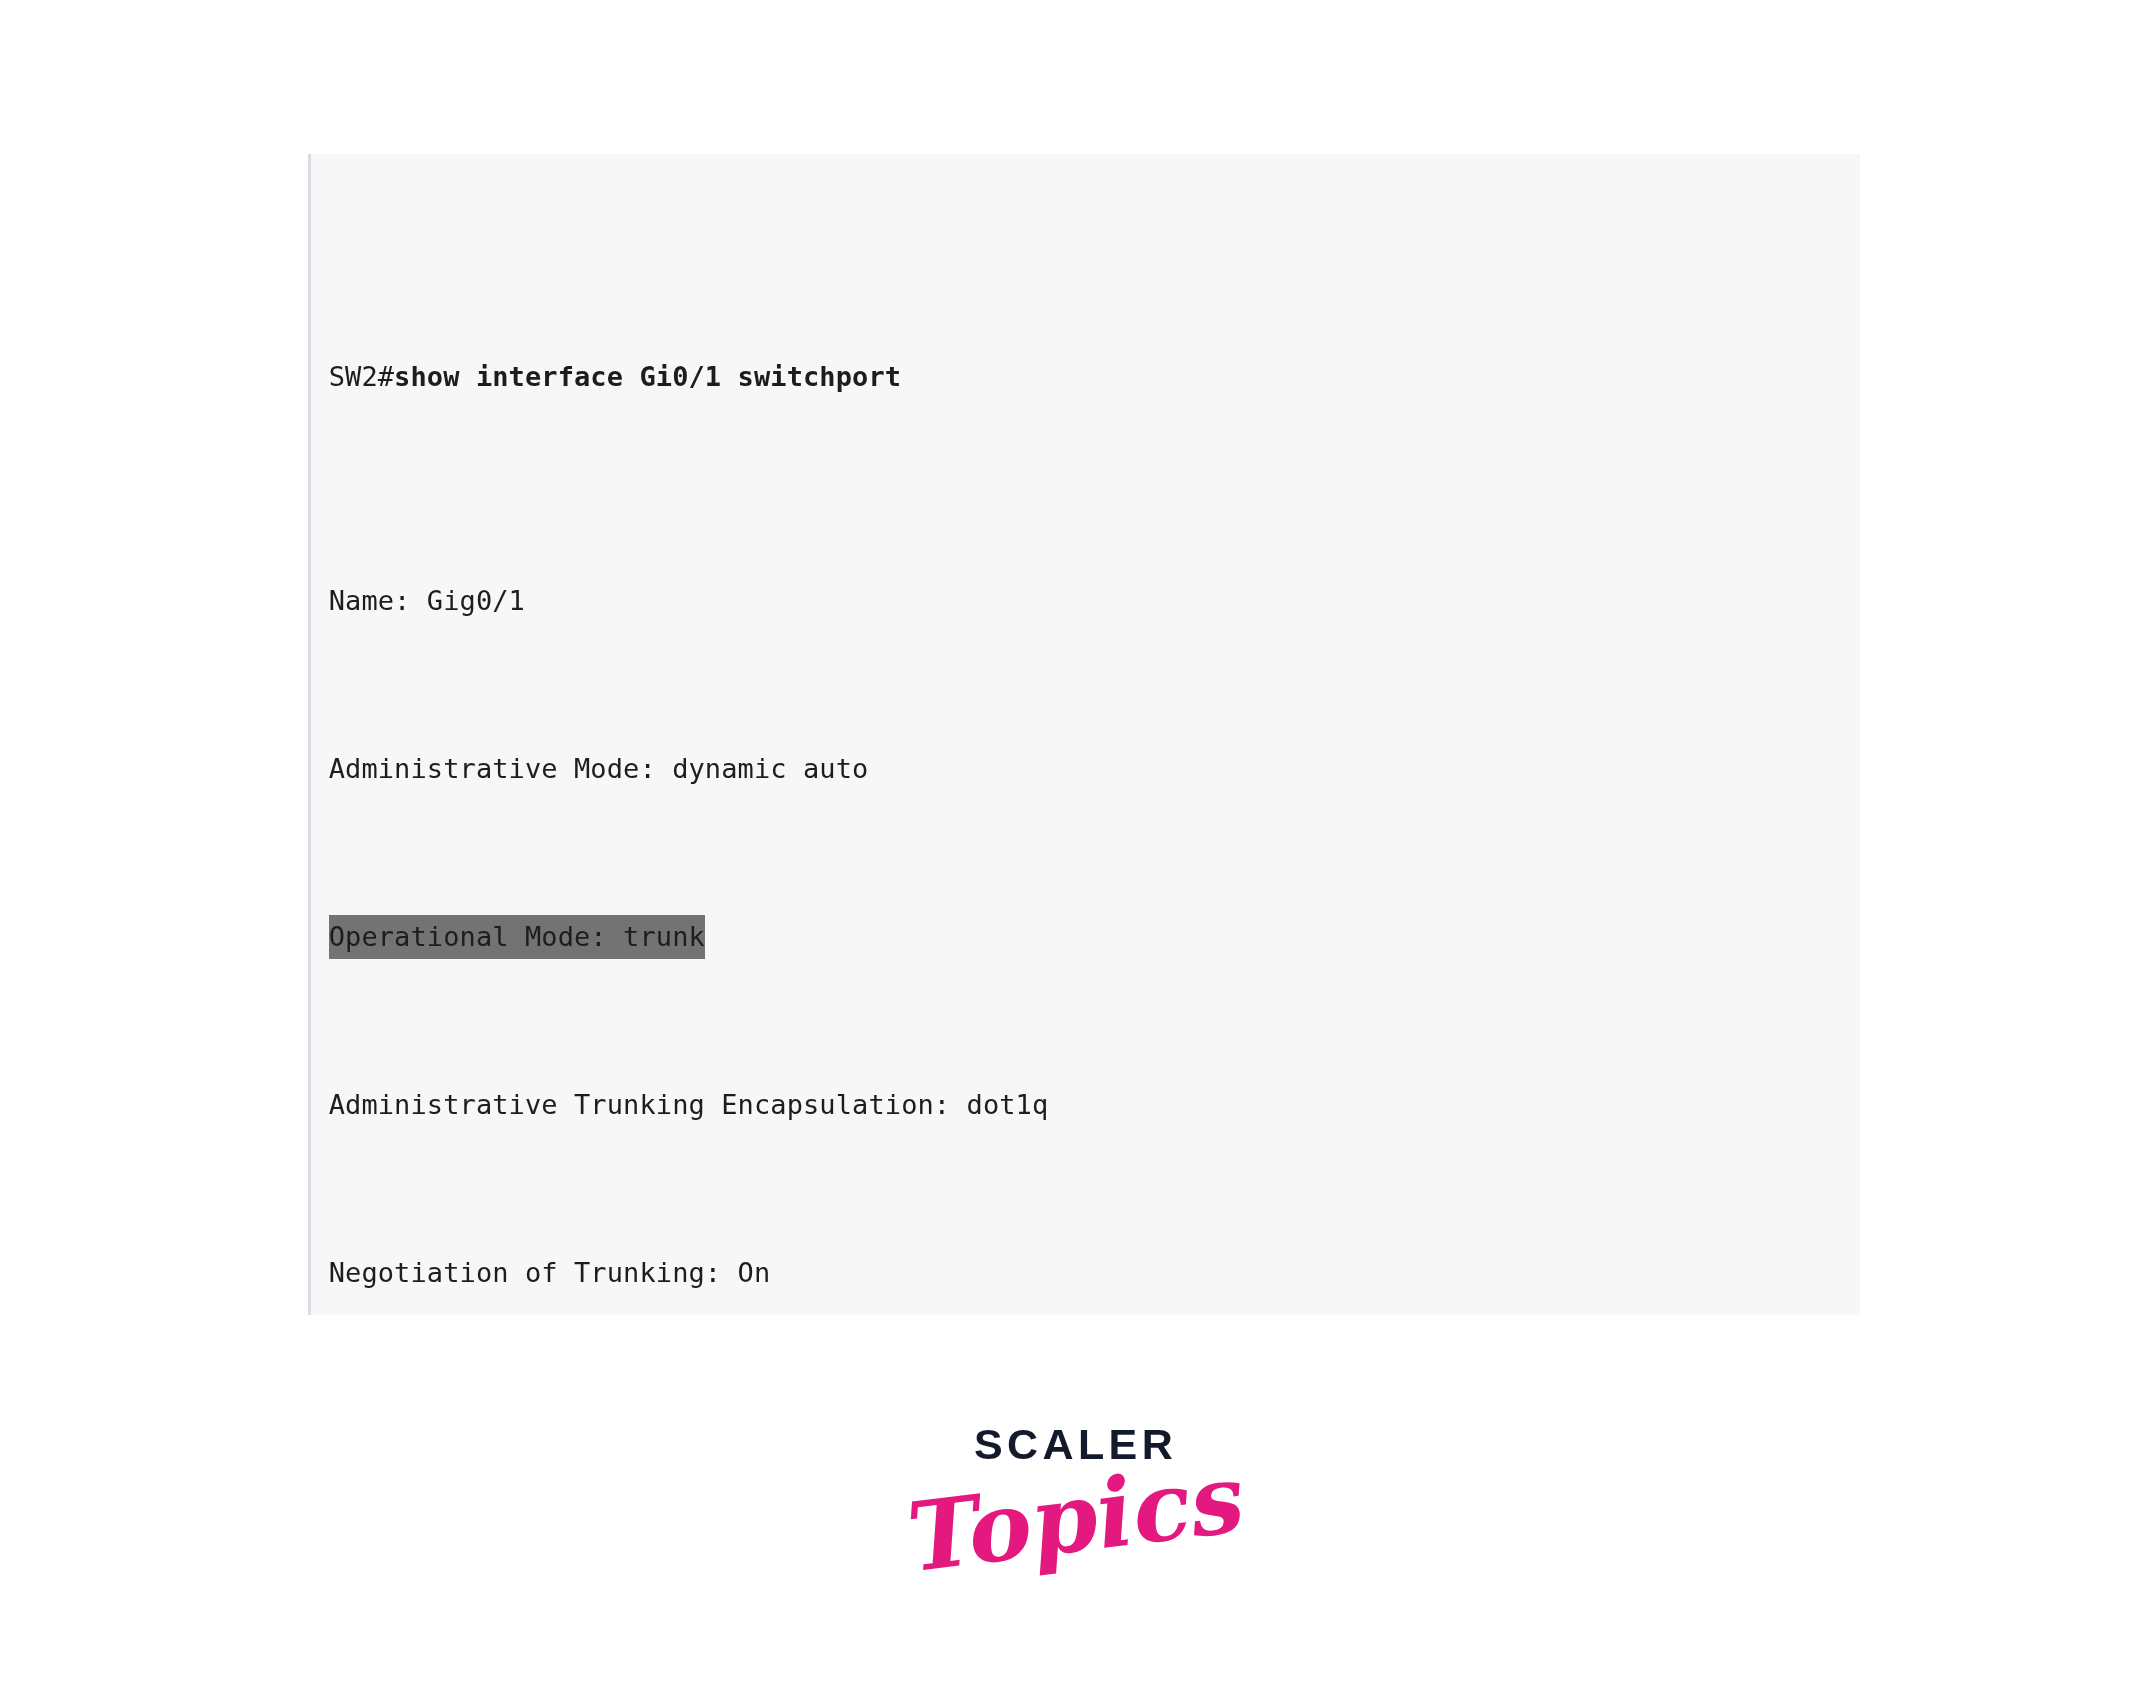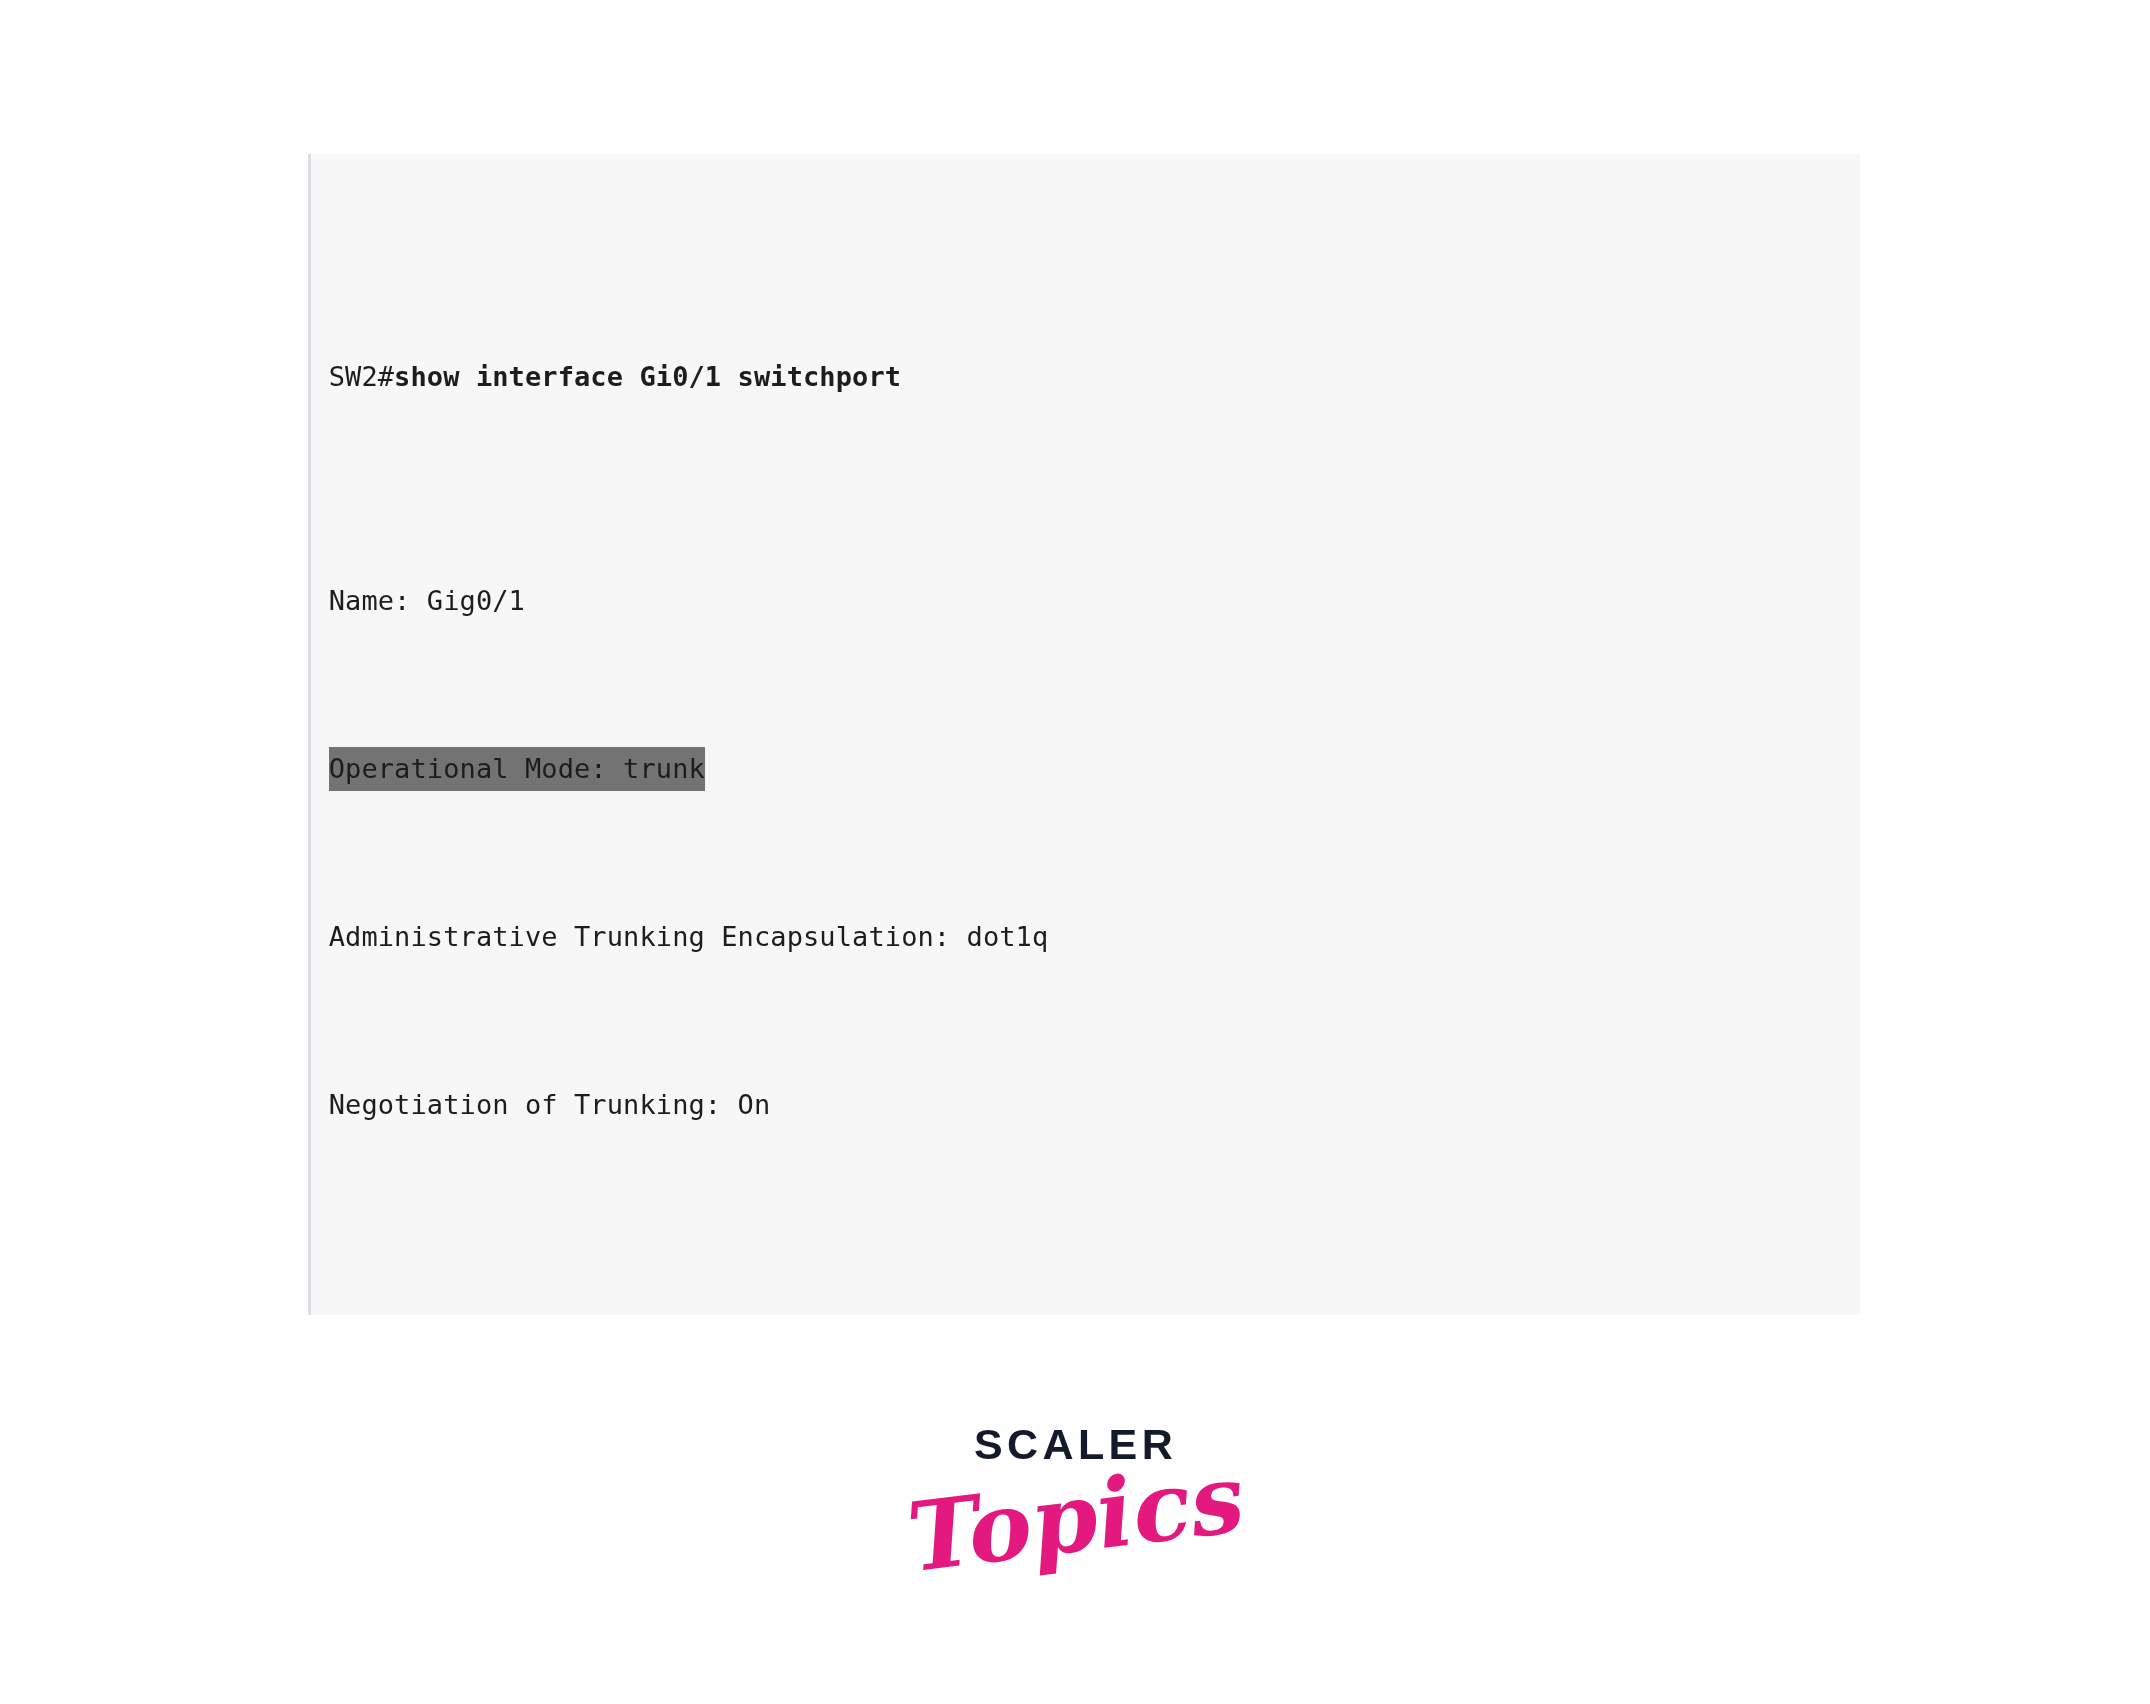--- a/index.html
+++ b/index.html
@@ -90,20 +90,21 @@
 </style>
 </head>
 <body>
 
 <div class="code-block">
   <div class="code-lines">
 
     <div class="code-line"><span>SW2#</span><span class="bold">show interface Gi0/1 switchport</span></div>
 
     <div class="code-line"><span>Name: Gig0/1</span></div>
+    <div class="code-line"><span>Administrative Mode: dynamic auto</span></div>
     <div class="code-line"><span class="hl">Operational Mode: trunk</span></div>
     <div class="code-line"><span>Administrative Trunking Encapsulation: dot1q</span></div>
     <div class="code-line"><span>Negotiation of Trunking: On</span></div>
     
     
     
     
     
     
     

